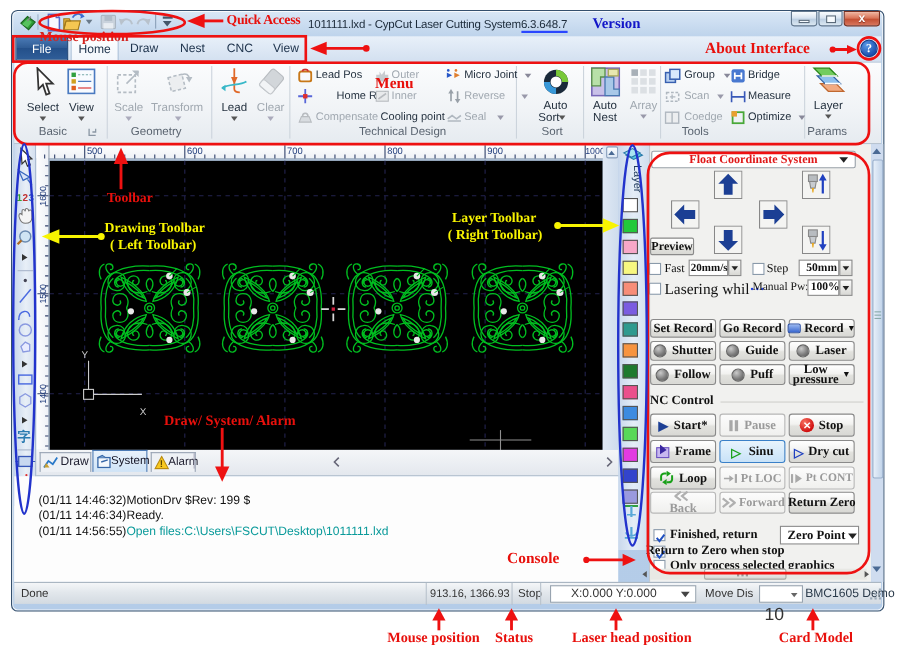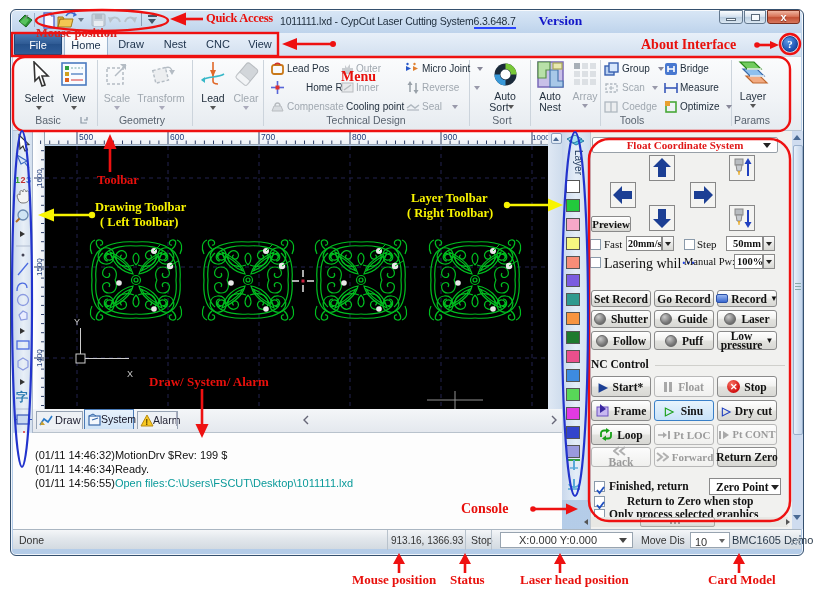--- a/index.html
+++ b/index.html
@@ -733,21 +733,21 @@
     </div>
 
 <div class="pnltxt" style="left:591px; top:358px;">NC Control</div>
 <div class="abs" style="left:655px; top:365px; width:130px; height:1px; background:#d0d0cc;"></div>
 <div class="btn3" style="left:591px; top:376px; height:21px;"><span style="color:#1c3f94; margin-right:5px;">▶</span>Start*</div>
 <div class="btn3" style="left:654px; top:376px; height:21px; background:linear-gradient(#fcfcfc,#f0f0ee); border-color:#b8b8b8;">
       <span style="display:inline-flex; gap:2px; margin-right:6px;">
         <span style="width:3px;height:10px;background:#a8a8a8;"></span>
         <span style="width:3px;height:10px;background:#a8a8a8;"></span>
       </span>
-      <span class="dis">Float</span>
+      <span class="dis">Pause</span>
     </div>
 <div class="btn3" style="left:717px; top:376px; height:21px;"><span style="display:inline-flex; width:13px; height:13px; border-radius:7px; background:radial-gradient(circle at 35% 30%, #f87060, #d01010 70%); color:#fff; font-size:9px; font-weight:bold; align-items:center; justify-content:center; margin-right:4px; font-family:'Liberation Sans';">✕</span>Stop</div>
 <div class="btn3" style="left:591px; top:400px; height:21px;">
   <svg width="14" height="13" viewBox="0 0 14 13" style="margin-right:4px;">
         <rect x="1" y="3" width="11" height="9" fill="#c8b8f0" stroke="#6a50c0"></rect>
         <polygon points="4,0 10,5 4,9" fill="#3a28a0"></polygon>
       </svg>Frame</div>
 <div class="btn3" style="left:654px; top:400px; height:21px; background:linear-gradient(#e8f4fd,#c8e2f8); border-color:#3a80c8;"><span style="color:#18a018; margin-right:7px;">▷</span>Sinu</div>
 <div class="btn3" style="left:717px; top:400px; height:21px;"><span style="color:#2040c0; margin-right:4px;">▷</span>Dry cut</div>
 <div class="btn3" style="left:591px; top:424px; height:21px;">
@@ -792,21 +792,21 @@
 <div class="pnltxt" style="left:609px; top:480px;">Finished, return</div>
 <div class="combo" style="left:709px; top:478px; width:72px; height:17px;">
       <span style="margin-left:6px;">Zero Point</span>
     </div>
 <div class="abs" style="left:771px; top:485px;">
       <div class="darr" style="border-top-color:#222;"></div>
     </div>
 <div class="cb" style="left:594px; top:496px;"><svg width="11" height="11" viewBox="0 0 11 11">
         <path d="M2,5 L4.5,8 L9,2" fill="none" stroke="#2050c0" stroke-width="1.8"></path>
       </svg></div>
-<div class="pnltxt" style="left:627px; top:495px;">Return to Zero when stop</div>
+<div class="pnltxt" style="left:587px; top:495px;">Return to Zero when stop</div>
 <div class="cb" style="left:594px; top:509px;"></div>
 <div class="pnltxt" style="left:609px; top:508px;">Only process selected graphics</div>
 
 <div class="abs" style="left:591px; top:517px; width:197px; height:10px; background:#e8e8e4;"></div>
 <div class="abs" style="left:640px; top:517px; width:75px; height:10px; background:linear-gradient(#fafafa,#d8d8d4); border:1px solid #a8a8a4; border-radius:2px;"></div>
 <div class="abs" style="left:670px; top:520px; width:1.5px; height:4px; background:#999;"></div>
 <div class="abs" style="left:674px; top:520px; width:1.5px; height:4px; background:#999;"></div>
 <div class="abs" style="left:678px; top:520px; width:1.5px; height:4px; background:#999;"></div>
 <svg class="abs" style="left:582px; top:517px;" width="210" height="10" viewBox="0 0 210 10">
       <path d="M6,2 L2,5 L6,8 Z" fill="#555"></path>
@@ -821,21 +821,21 @@
   <div class="abs" style="left:458px; top:4px;">Stop</div>
   <div class="abs" style="left:478px; top:0; width:1px; height:20px; background:#b8c2cc;"></div>
   <div class="abs" style="left:487px; top:2px; width:133px; height:16px; background:#fff; border:1px solid #98a4b0;">
     <div class="abs" style="left:18px; top:1px; font-size:11px;">X:0.000 Y:0.000</div>
     <div class="abs" style="left:118px; top:5px;">
           <div class="darr" style="border-top-color:#444;"></div>
         </div>
   </div>
   <div class="abs" style="left:628px; top:4px;">Move Dis</div>
   <div class="abs" style="left:677px; top:2px; width:40px; height:16px; background:#fff; border:1px solid #98a4b0;">
-    <div class="abs" style="left:4px; top:3px; font-size:11px;">10</div>
+    <div class="abs" style="left:4px; top:18px; font-size:16px;">10</div>
     <div class="abs" style="left:28px; top:6px;">
           <div class="darr" style="border-top-color:#666; border-left-width:3px; border-right-width:3px; border-top-width:4px;"></div>
         </div>
   </div>
   <div class="abs" style="left:719px; top:4px; width:90px; white-space:nowrap; color:#2a3a4a; font-size:11px;">BMC1605 Demo</div>
   <div class="abs" style="left:778px; top:13px; width:2px; height:2px; background:#9aa8b6; box-shadow:4px 0 #9aa8b6, 8px 0 #9aa8b6, 4px -4px #9aa8b6, 8px -4px #9aa8b6, 8px -8px #9aa8b6;"></div>
 </div>
 
 <div class="abs" style="left:782px; top:36px; width:16px; height:16px; border-radius:8px; background:radial-gradient(circle at 35% 30%, #5a9ae8, #1c50b0 70%); border:1px solid #16408c; color:#fff; font-weight:bold; font-size:11px; text-align:center; line-height:15px; font-family:'Liberation Serif',serif;">?</div>
 

